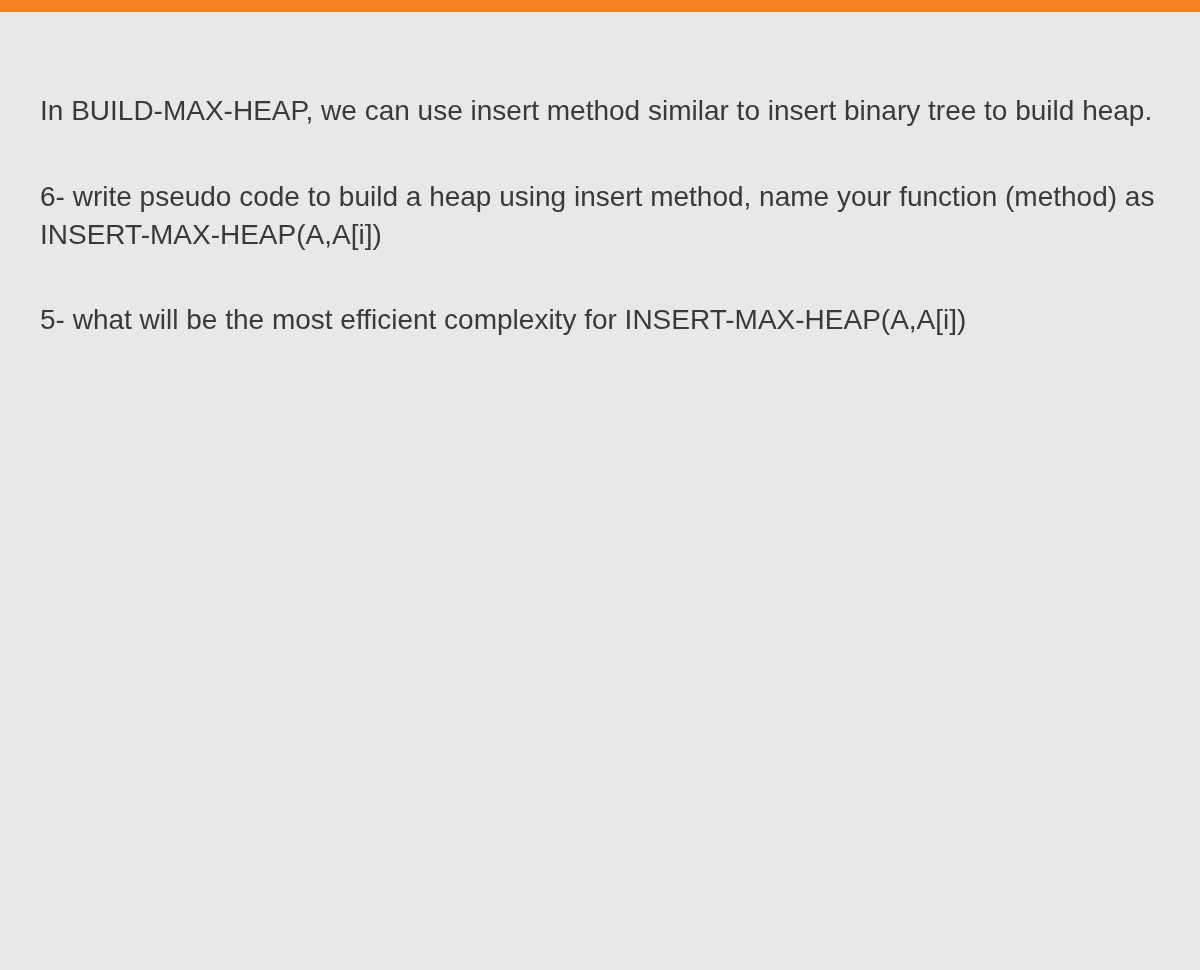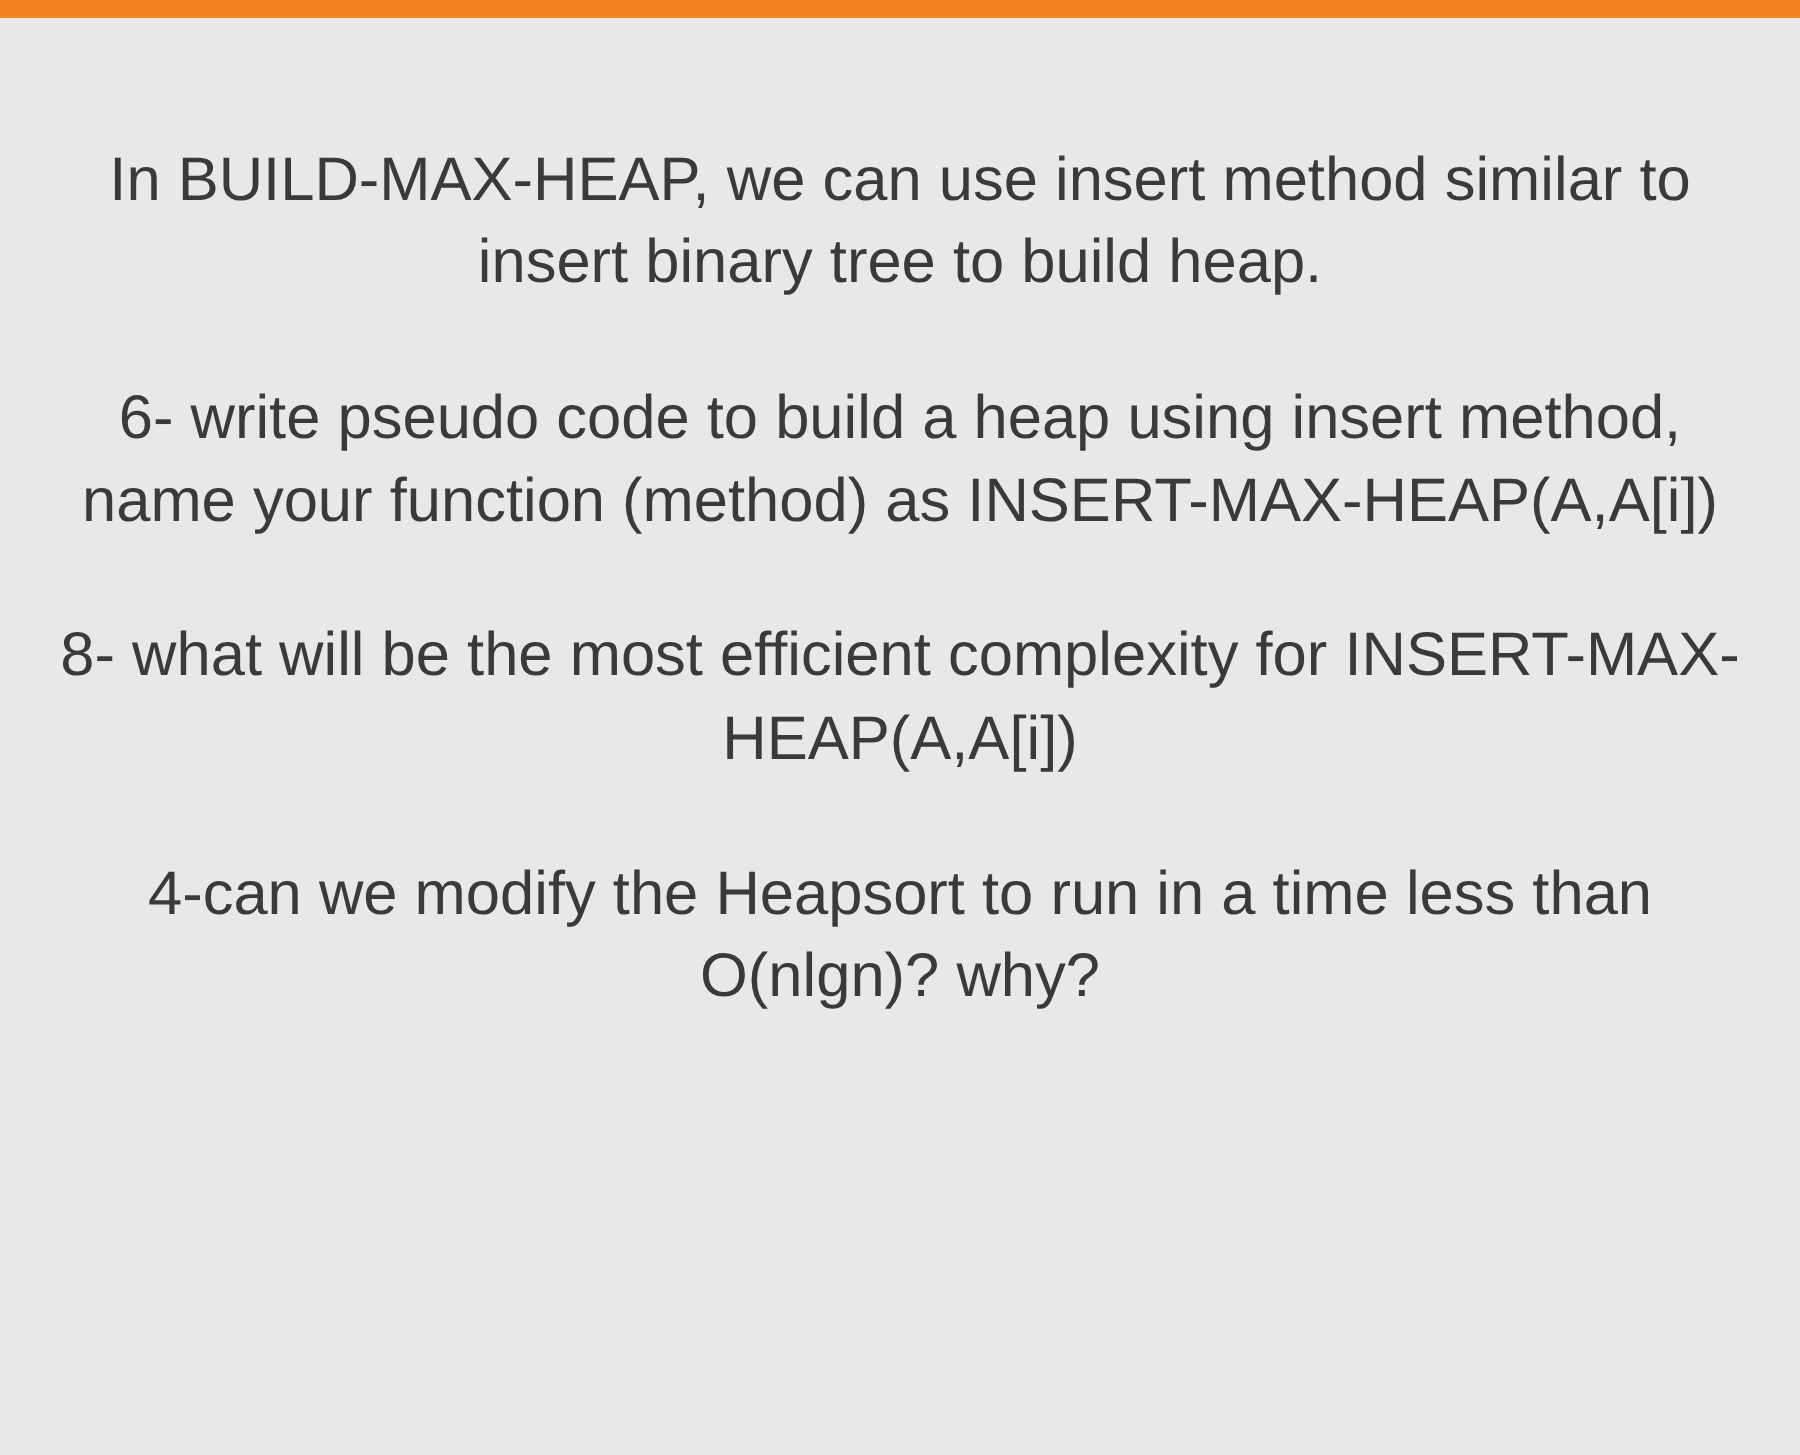--- a/index.html
+++ b/index.html
@@ -17,30 +17,28 @@
     .top-bar {
       width: 100%;
       height: 12px;
       background-color: #f58220;
     }
     .content {
       padding: 80px 40px 40px 40px;
     }
     .paragraph {
       color: #3a3a3a;
-      font-size: 41px;
+      font-size: 28px;
       line-height: 1.35;
       margin-bottom: 48px;
       font-weight: 400;
-      text-align: center;
     }
   </style>
 </head>
 <body>
 
 <div class="top-bar"></div>
 
 <div class="content">
   <p class="paragraph">In BUILD-MAX-HEAP, we can use insert method similar to insert binary tree to build heap.</p>
   <p class="paragraph">6- write pseudo code to build a heap using insert method, name your function (method) as INSERT-MAX-HEAP(A,A[i])</p>
-  <p class="paragraph">8- what will be the most efficient complexity for INSERT-MAX-HEAP(A,A[i])</p>
-  <p class="paragraph">4-can we modify the Heapsort to run in a time less than O(nlgn)? why?</p>
+  <p class="paragraph">5- what will be the most efficient complexity for INSERT-MAX-HEAP(A,A[i])</p>
 </div>
 
 </body></html>

